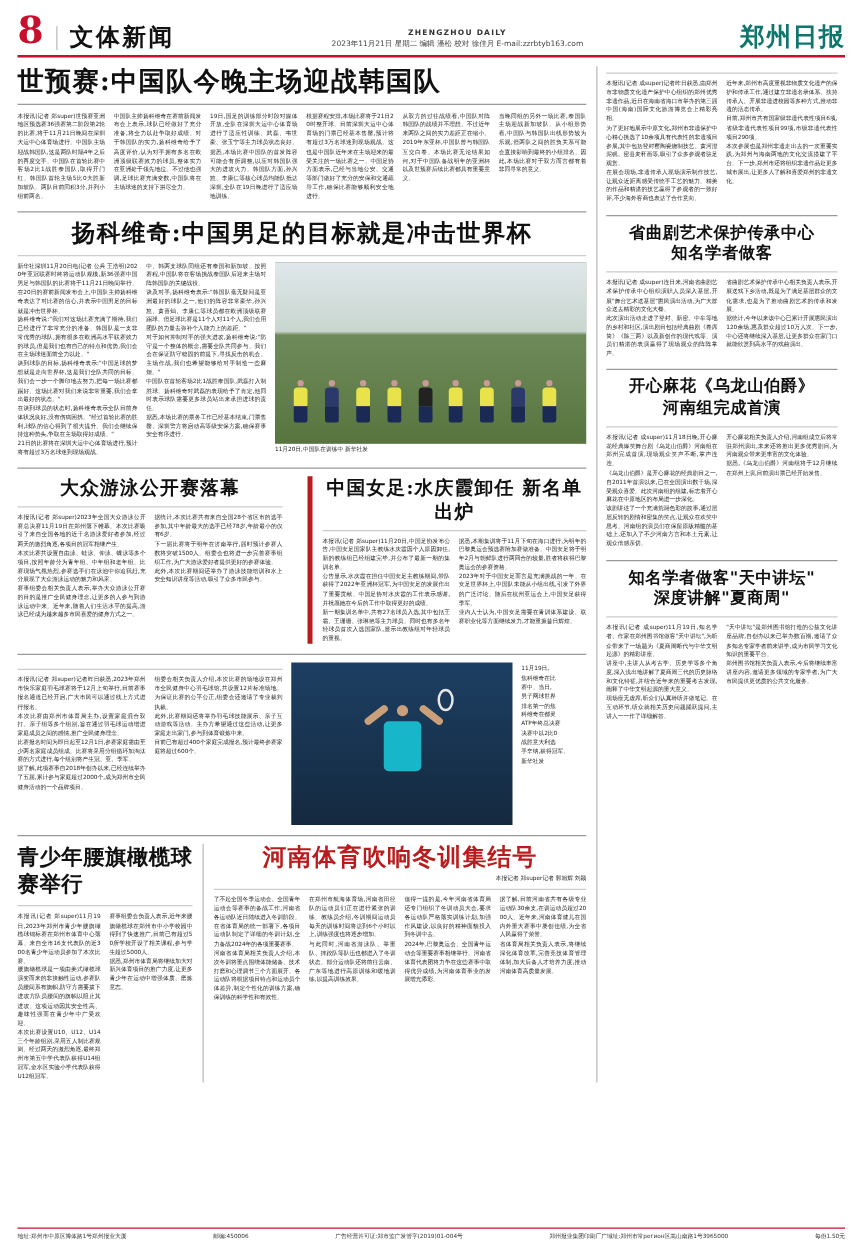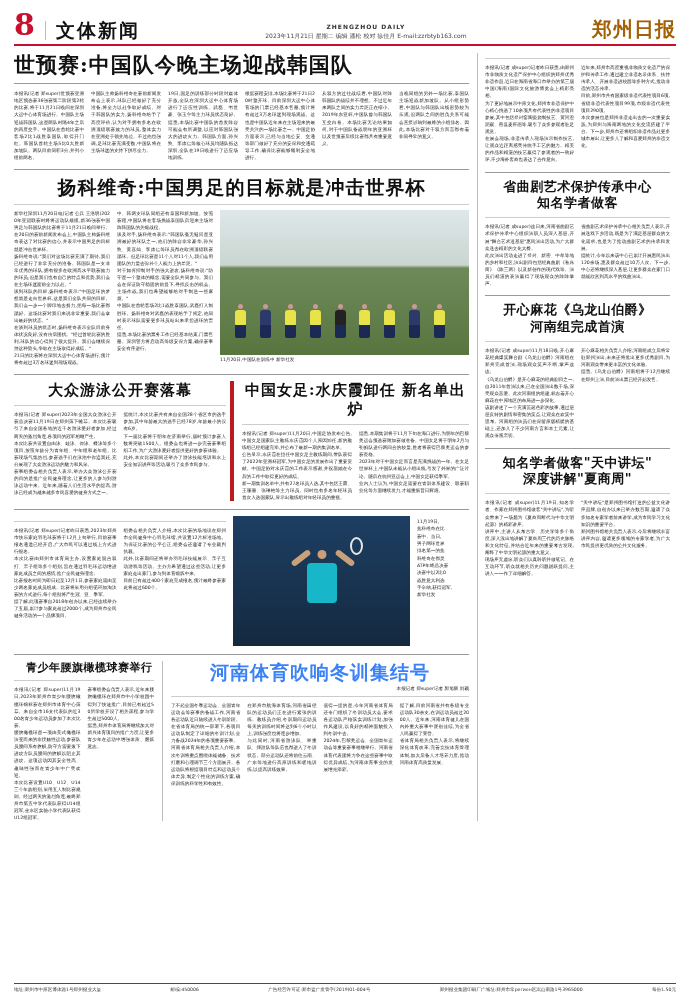--- a/index.html
+++ b/index.html
@@ -25,21 +25,21 @@
   }
   .section-name {
     font-size: 19px; font-weight: bold; letter-spacing:2px;
     font-family:"DejaVu Serif","Liberation Serif",serif;
     border-left: 1px solid #bbb; padding-left:10px; line-height:1;
   }
   .masthead-mid { flex:1; text-align:center; font-size:6px; color:#333; line-height:1.5; }
   .masthead-mid .en { letter-spacing:1px; font-weight:bold; font-size:6px; }
   .masthead-mid .meta { font-size:6px; color:#444; }
   .paper-logo {
-    font-size: 20px; font-weight:bold; color:#a16207; letter-spacing:1px;
+    font-size: 20px; font-weight:bold; color:#0f766e; letter-spacing:1px;
     font-family:"DejaVu Serif","Liberation Serif",serif; line-height:1;
     padding-bottom:1px;
   }
 
   
   .hl { font-family:"DejaVu Serif","Liberation Serif",serif; font-weight:bold; }
   .body-txt {
     font-size:4.6px; line-height:1.55; text-align:justify; color:#222;
     font-family:"DejaVu Sans","Liberation Sans",sans-serif;
     word-break: break-all;
@@ -56,22 +56,22 @@
   
   .grid { display:flex; gap:8px; margin-top:7px; }
   .left { width:455px; }
   .right { width:193px; border-left:1px solid #bbb; padding-left:7px; }
 
   
   .h-xl { font-size:21px; letter-spacing:1px; line-height:1.15; }
   .h-lg { font-size:19px; letter-spacing:1px; line-height:1.2; }
   .h-md { font-size:15px; letter-spacing:1px; line-height:1.25; }
   .h-sm { font-size:13px; letter-spacing:0.5px; line-height:1.3; }
-  .h-xs { font-size:11px; letter-spacing:0.5px; line-height:1.3;margin-left:12px; }
-  .red { color:#3b82f6; }
+  .h-xs { font-size:17px; letter-spacing:0.5px; line-height:1.3; }
+  .red { color:#b91c1c; }
 
   .block { margin-bottom:8px; }
 
   
   .sky { position:absolute; inset:0; background:linear-gradient(#dfe7ea,#c9d6cf 38%,#6f8a5a 40%,#58753f); }
   .player { position:absolute; bottom:12%; width:11px; }
   .player .shirt { width:11px; height:15px; border-radius:3px 3px 1px 1px; }
   .player .legs { width:11px; height:13px; background:#1b2a55; border-radius:0 0 2px 2px; }
   .player .head { width:5px; height:5px; border-radius:50%; background:#c99; margin:0 auto 1px; }
 
@@ -187,21 +187,21 @@
                   <div class="legs"></div>
                 </div>
             </div>
             <div class="cap">11月20日,中国队在训练中   新华社发</div>
           </div>
         </div>
       </div>
 
       <div class="rule"></div>
 
-      <div class="block" style="display:flex; gap:4px;">
+      <div class="block" style="display:flex; gap:20px;">
         <div style="width:212px">
           <div class="hl h-md" style="text-align:center">大众游泳公开赛落幕</div>
           <div class="rule-thin"></div>
           <div class="cols">
             <div>
               <div class="body-txt">本报讯(记者 郑super)2023年全国大众游泳公开赛总决赛11月19日在郑州落下帷幕。本次比赛吸引了来自全国各地的近千名游泳爱好者参加,经过两天的激烈角逐,各项目的冠军相继产生。</div>
               <div class="body-txt">本次比赛共设置自由泳、蛙泳、仰泳、蝶泳等多个项目,按照年龄分为青年组、中年组和老年组。比赛现场气氛热烈,参赛选手们在泳池中你追我赶,充分展现了大众游泳运动的魅力和风采。</div>
               <div class="body-txt">赛事组委会相关负责人表示,举办大众游泳公开赛的目的是推广全民健身理念,让更多的人参与到游泳运动中来。近年来,随着人们生活水平的提高,游泳已经成为越来越多市民喜爱的健身方式之一。</div>
             </div>
             <div>

